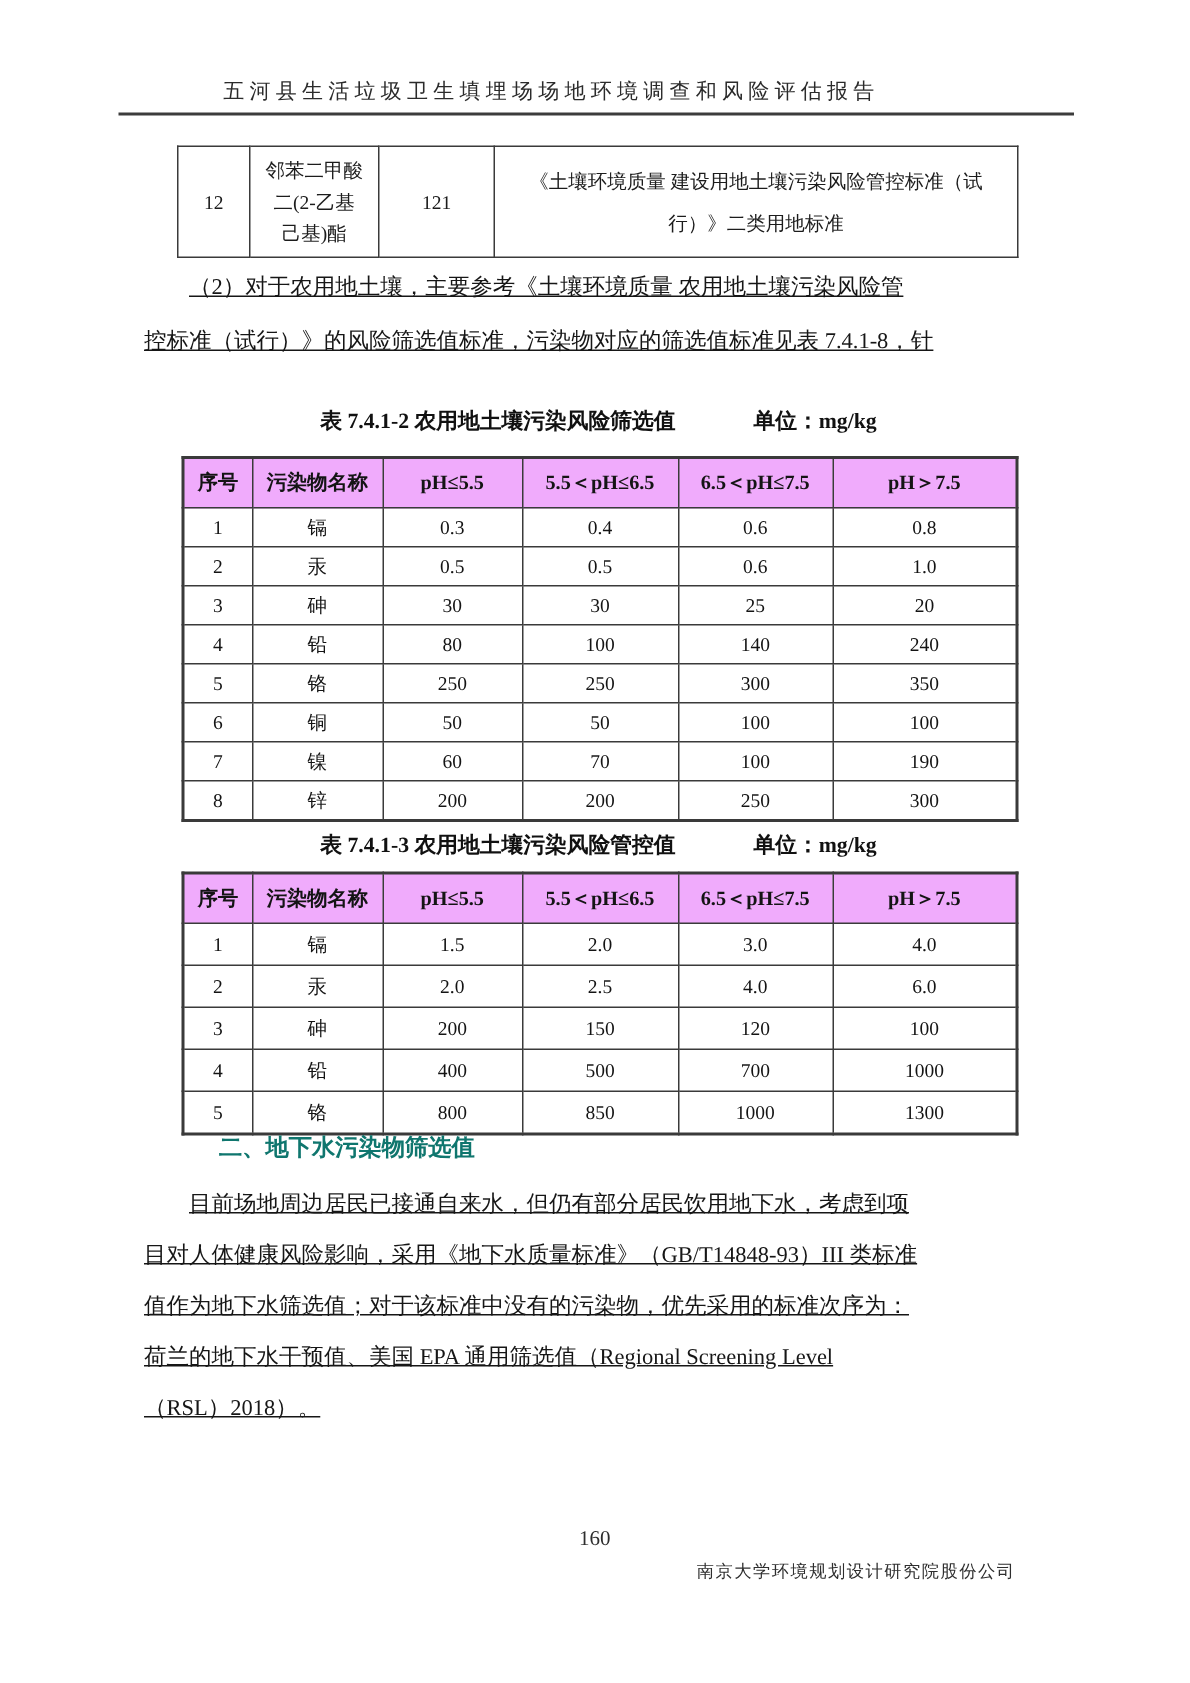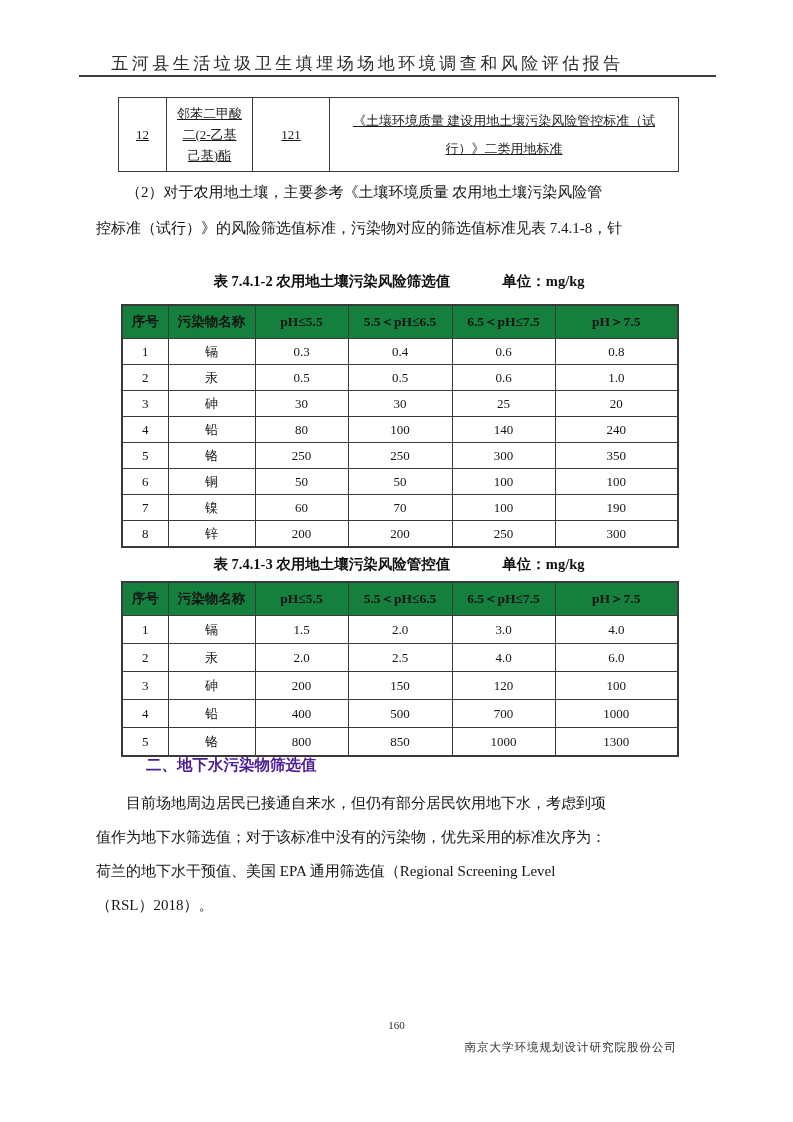--- a/index.html
+++ b/index.html
@@ -9,91 +9,90 @@
     position:relative;
     font-family:"Liberation Serif","DejaVu Serif",serif;
     color:#1c1c1c;
     overflow:hidden;
   }
 
   
   .doc-title {
     position:absolute; top:52px; left:0; width:735px;
     text-align:center;
-    font-size:17px; letter-spacing:3.5px;
+    font-size:14px; letter-spacing:3.5px;
     color:#2b2b2b;
     white-space:nowrap;
   }
   .header-rule {
     position:absolute; top:75px; left:79px;
     width:637px; height:2px; background:#3c3c3c;
   }
 
   
   .carry-table {
     position:absolute; top:97px; left:118px;
     width:560px; height:75px;
     border-collapse:collapse; table-layout:fixed;
     font-size:13px;
   }
   .carry-table td {
     border:1.5px solid #3a3a3a;
     text-align:center; vertical-align:middle;
     padding:0;
-    text-decoration:underline;
   }
   .carry-table .cell-lines div { line-height:21px; white-space:nowrap; }
   .carry-table .std-lines div { line-height:28px; white-space:nowrap; }
 
   
   .body-par { position:absolute; left:96px; width:620px; font-size:15px; color:#161616; }
-  .body-par .line { height:36px; line-height:36px; white-space:nowrap; }
+  .body-par .line { height:36px; line-height:36px; white-space:nowrap;text-decoration:underline; }
   .body-par .line:first-child { text-indent:2em; }
   .par-2 .line { height:34px; line-height:34px; }
 
   
   .tbl-caption {
     position:absolute; left:121px; width:556px;
     text-align:center; font-weight:bold;
     font-size:14.5px; height:18px; line-height:18px;
     white-space:nowrap; color:#111;
   }
   .tbl-caption .unit { margin-left:52px; }
 
   
   .data-table {
     position:absolute; left:121px; width:556px;
     border-collapse:collapse; table-layout:fixed;
     font-size:13px; color:#141414;
   }
   .data-table th {
-    background:#15803d;
+    background:#f0abfc;
     border:1.5px solid #3a3a3a;
     height:32px; font-size:13.5px; font-weight:bold;
     text-align:center; vertical-align:middle; padding:0;
     white-space:nowrap;
   }
   .data-table td {
     border:1px solid #3a3a3a;
     text-align:center; vertical-align:middle;
     padding:0; white-space:nowrap;
   }
   .data-table { border:2px solid #3a3a3a; }
   #table-screening td { height:25px; }
   #table-control td { height:27px; }
 
   .section-heading {
     position:absolute; top:755px; left:146px;
-    font-weight:bold; font-size:15.5px; color:#4c1d95;
+    font-weight:bold; font-size:15.5px; color:#0f766e;
     white-space:nowrap;
   }
 
   .page-number {
     position:absolute; top:1019px; left:0; width:793px;
-    text-align:center; font-size:11px; color:#2e2e2e;
+    text-align:center; font-size:14px; color:#2e2e2e;
   }
   .footer-company {
     position:absolute; top:1040px; right:116px;
     font-size:11.5px; letter-spacing:1px; color:#2e2e2e;
     white-space:nowrap;
   }
 </style>
 </head>
 <body>
 
@@ -284,19 +283,20 @@
         <td>1000</td>
         <td>1300</td>
       </tr>
     </tbody>
 </table>
 
 <div class="section-heading">二、地下水污染物筛选值</div>
 
 <div class="body-par par-2" style="top:786px;">
     <div class="line">目前场地周边居民已接通自来水，但仍有部分居民饮用地下水，考虑到项</div>
+    <div class="line">目对人体健康风险影响，采用《地下水质量标准》（GB/T14848-93）III 类标准</div>
     <div class="line">值作为地下水筛选值；对于该标准中没有的污染物，优先采用的标准次序为：</div>
     <div class="line">荷兰的地下水干预值、美国 EPA 通用筛选值（Regional Screening Level</div>
     <div class="line">（RSL）2018）。</div>
   </div>
 
 <div class="page-number">160</div>
 <div class="footer-company">南京大学环境规划设计研究院股份公司</div>
 
 </body></html>

